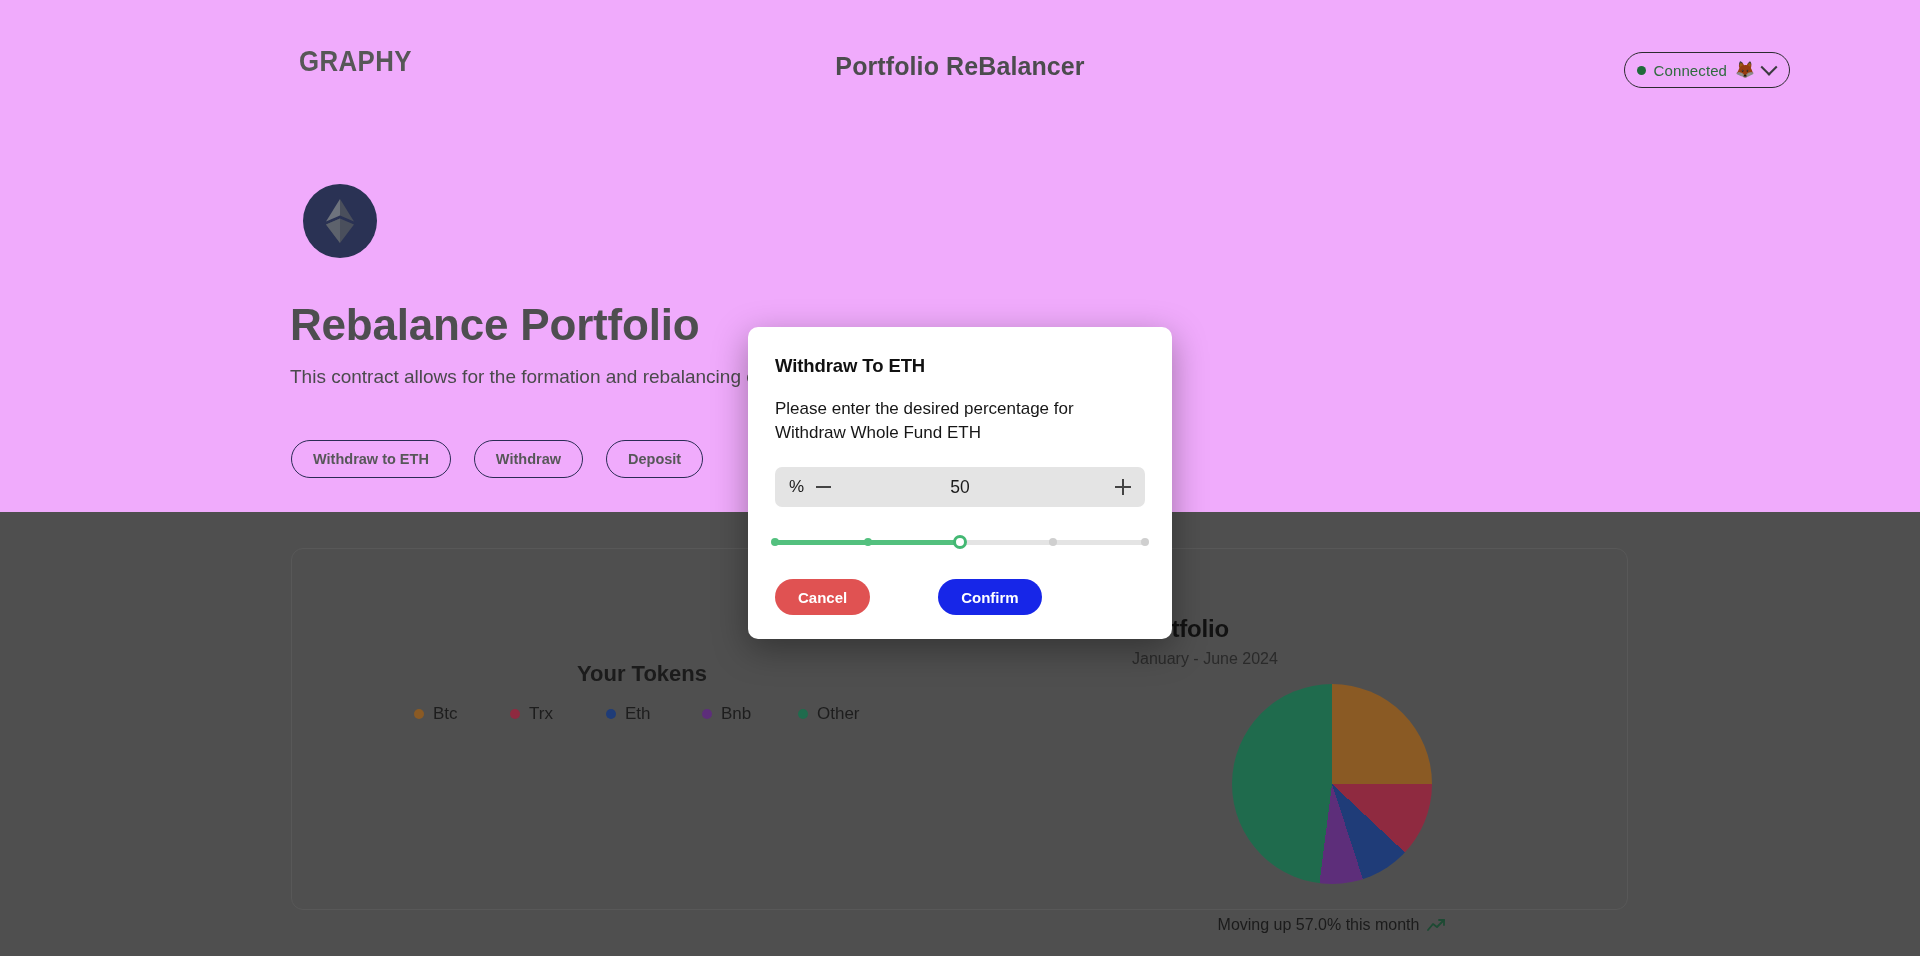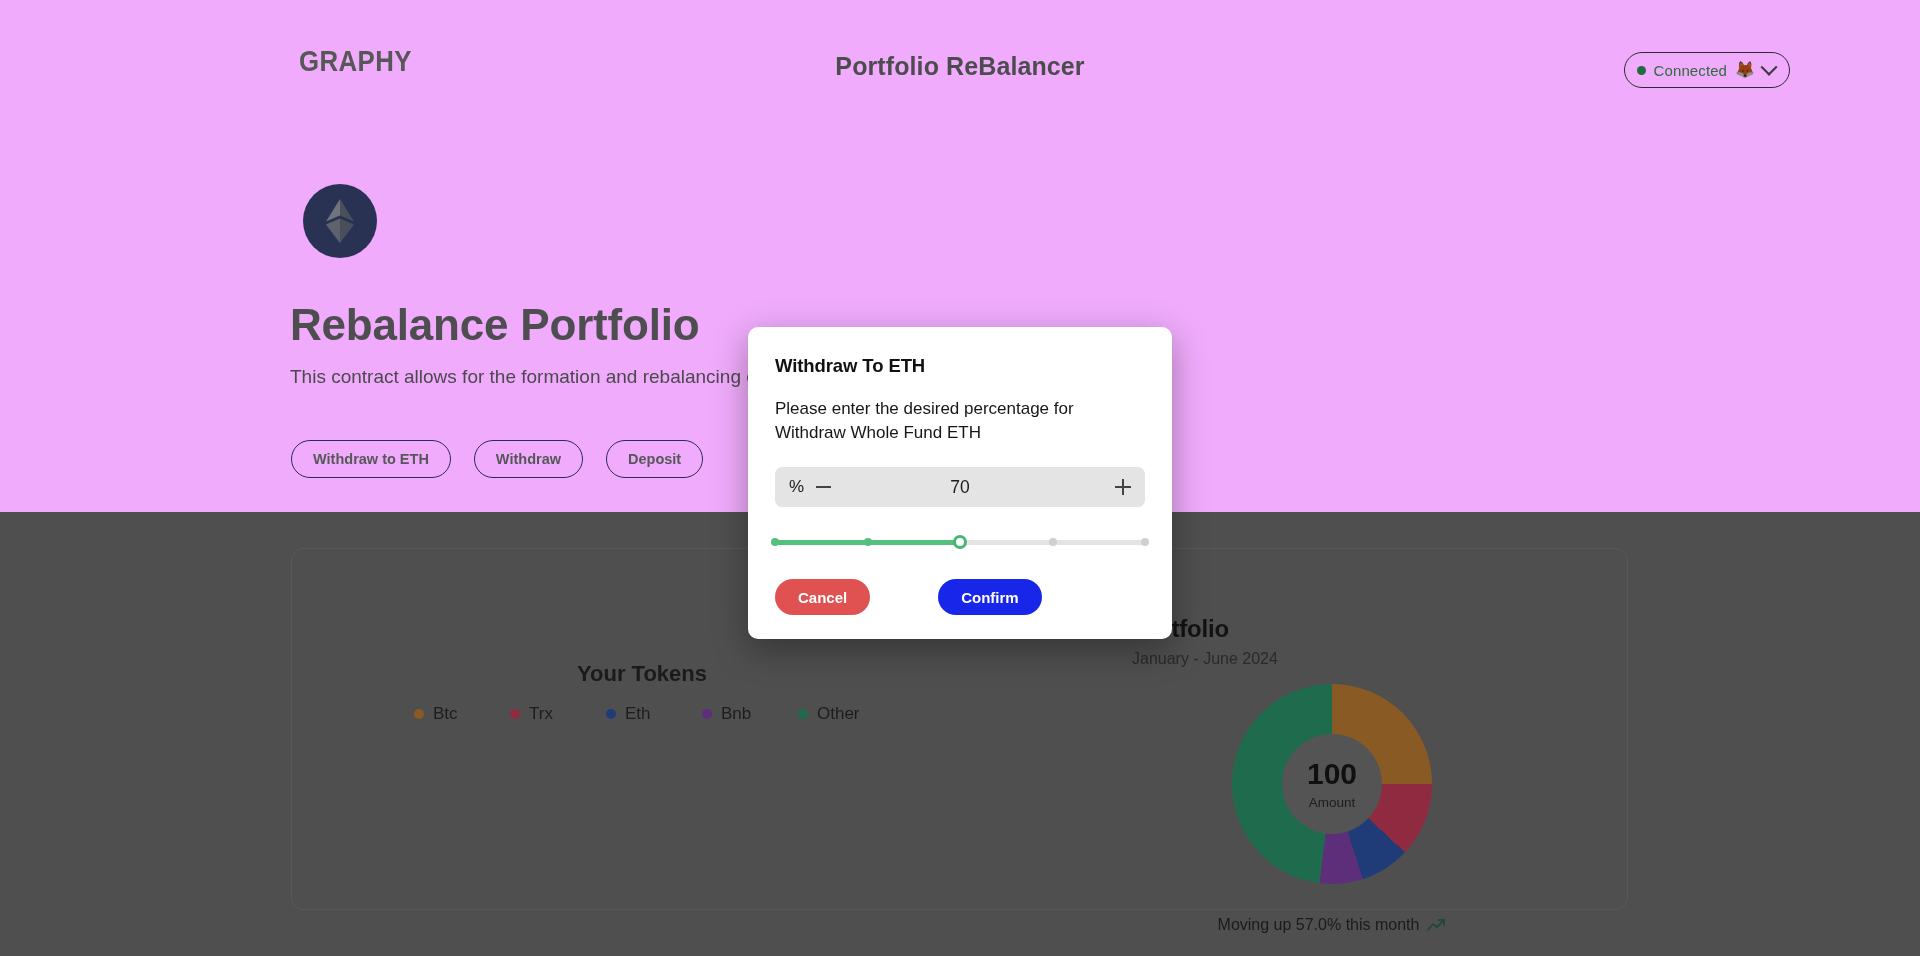--- a/index.html
+++ b/index.html
@@ -476,45 +476,41 @@
         </div>
       </div>
 
       <div class="portfolio-head">
         <div class="ptitle">Portfolio</div>
         <div class="psub">January - June 2024</div>
       </div>
 
       <div class="donut-wrap">
         <div class="donut" style="background: conic-gradient(rgb(138, 90, 36) 0%, rgb(138, 90, 36) 25%, rgb(143, 42, 64) 25%, rgb(143, 42, 64) 37%, rgb(31, 60, 120) 37%, rgb(31, 60, 120) 45%, rgb(93, 46, 122) 45%, rgb(93, 46, 122) 52%, rgb(31, 107, 77) 52%, rgb(31, 107, 77) 100%);"></div>
-        <div class="donut-hole">
-          <div class="donut-value">100</div>
-          <div class="donut-label">Amount</div>
-        </div>
       </div>
 
       <div class="trend">
         <span>Moving up 57.0% this month</span>
         <svg width="19" height="13" viewBox="0 0 19 13">
           <polyline points="1,11 6,5 10,8 17,1" fill="none" stroke="#1d4a33" stroke-width="1.8" stroke-linecap="round" stroke-linejoin="round"></polyline>
           <polyline points="12,1 17,1 17,6" fill="none" stroke="#1d4a33" stroke-width="1.8" stroke-linecap="round" stroke-linejoin="round"></polyline>
         </svg>
       </div>
 
     </div>
   </div>
 
   <div class="modal">
     <div class="modal-title">Withdraw To ETH</div>
     <div class="modal-text">Please enter the desired percentage for Withdraw Whole Fund ETH</div>
 
     <div class="stepper">
       <span class="pct">%</span>
       <button class="step-minus"></button>
-      <span class="step-value">70</span>
+      <span class="step-value">50</span>
       <button class="step-plus"></button>
     </div>
 
     <div class="slider">
       <div class="slider-track"></div>
       <div class="slider-fill" style="width: 50%;"></div>
       <div class="slider-mark on" style="left:0%"></div>
       <div class="slider-mark on" style="left:25%"></div>
       <div class="slider-mark" style="left:75%"></div>
       <div class="slider-mark" style="left:100%"></div>

